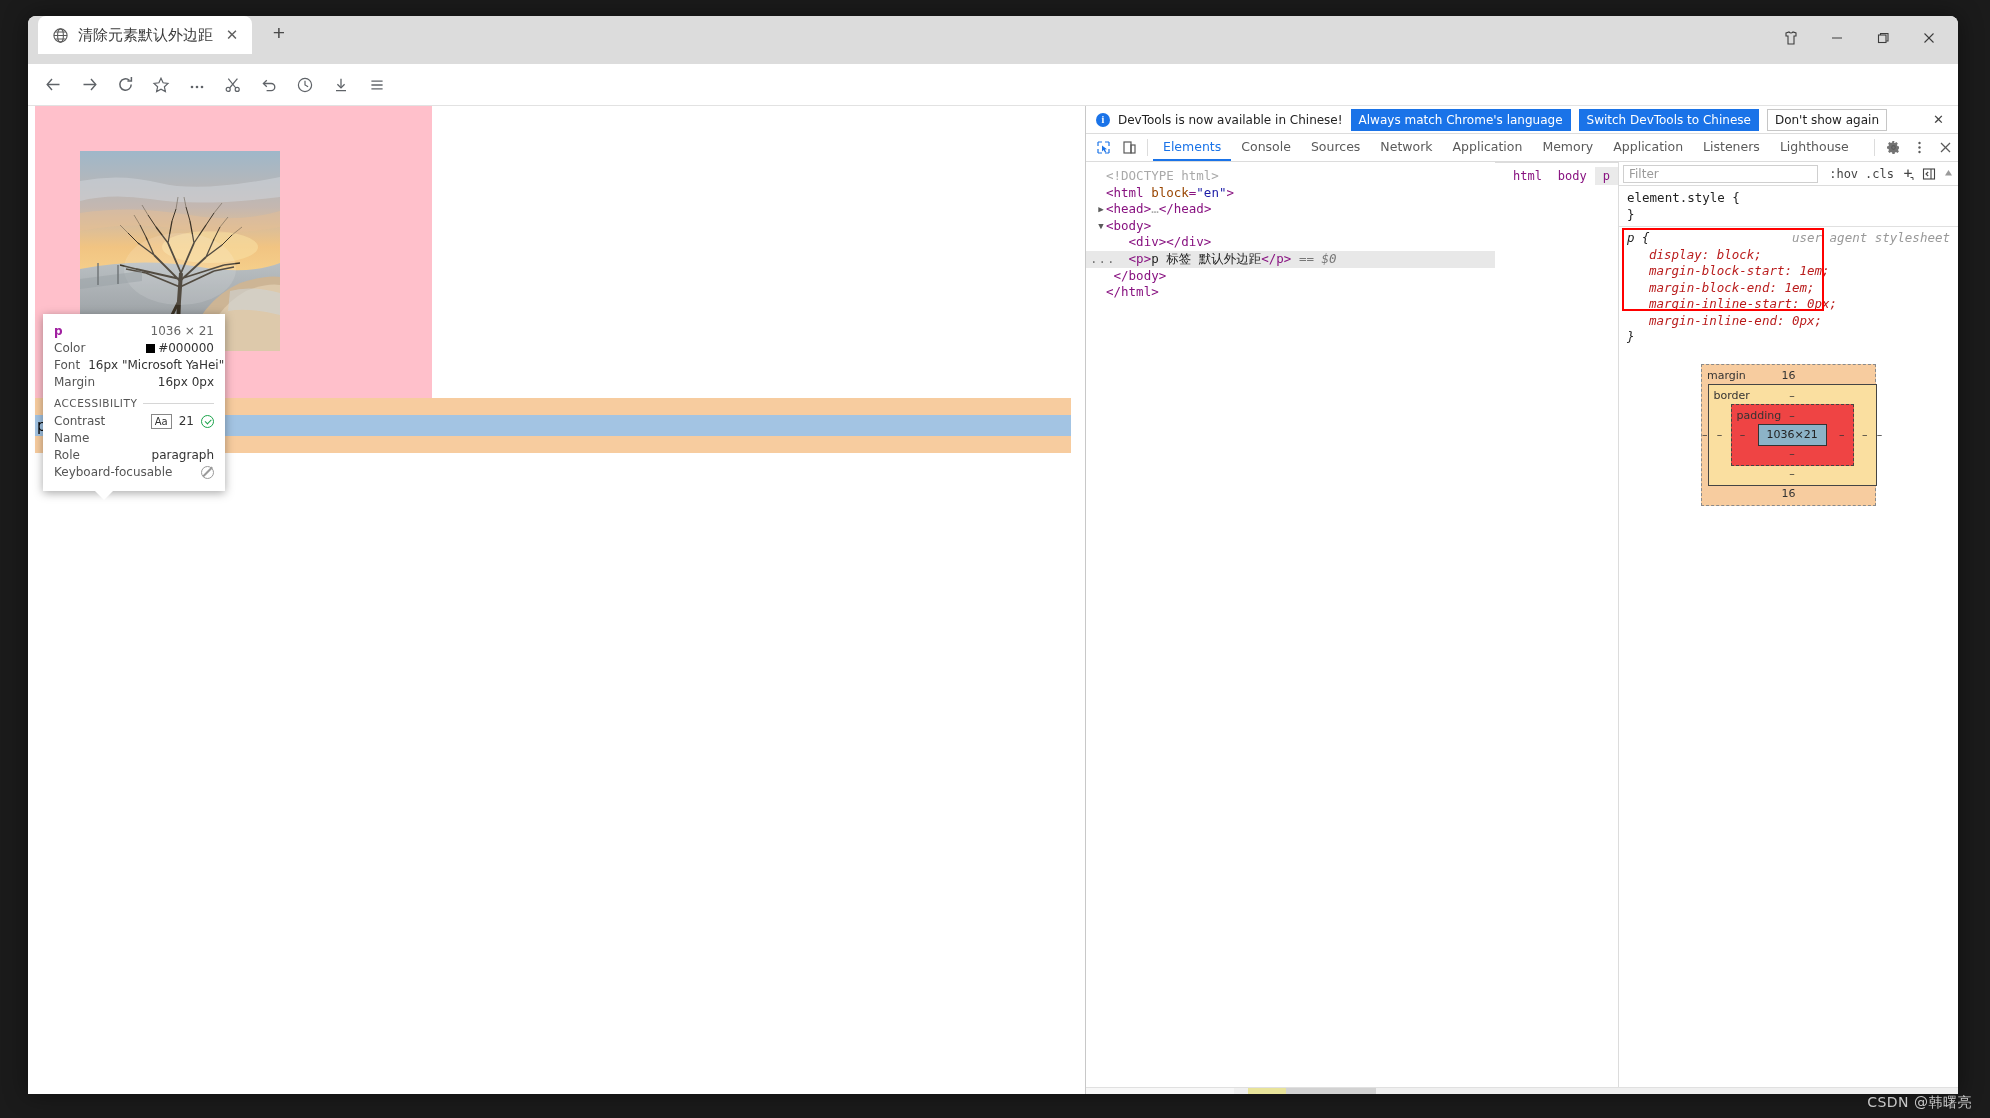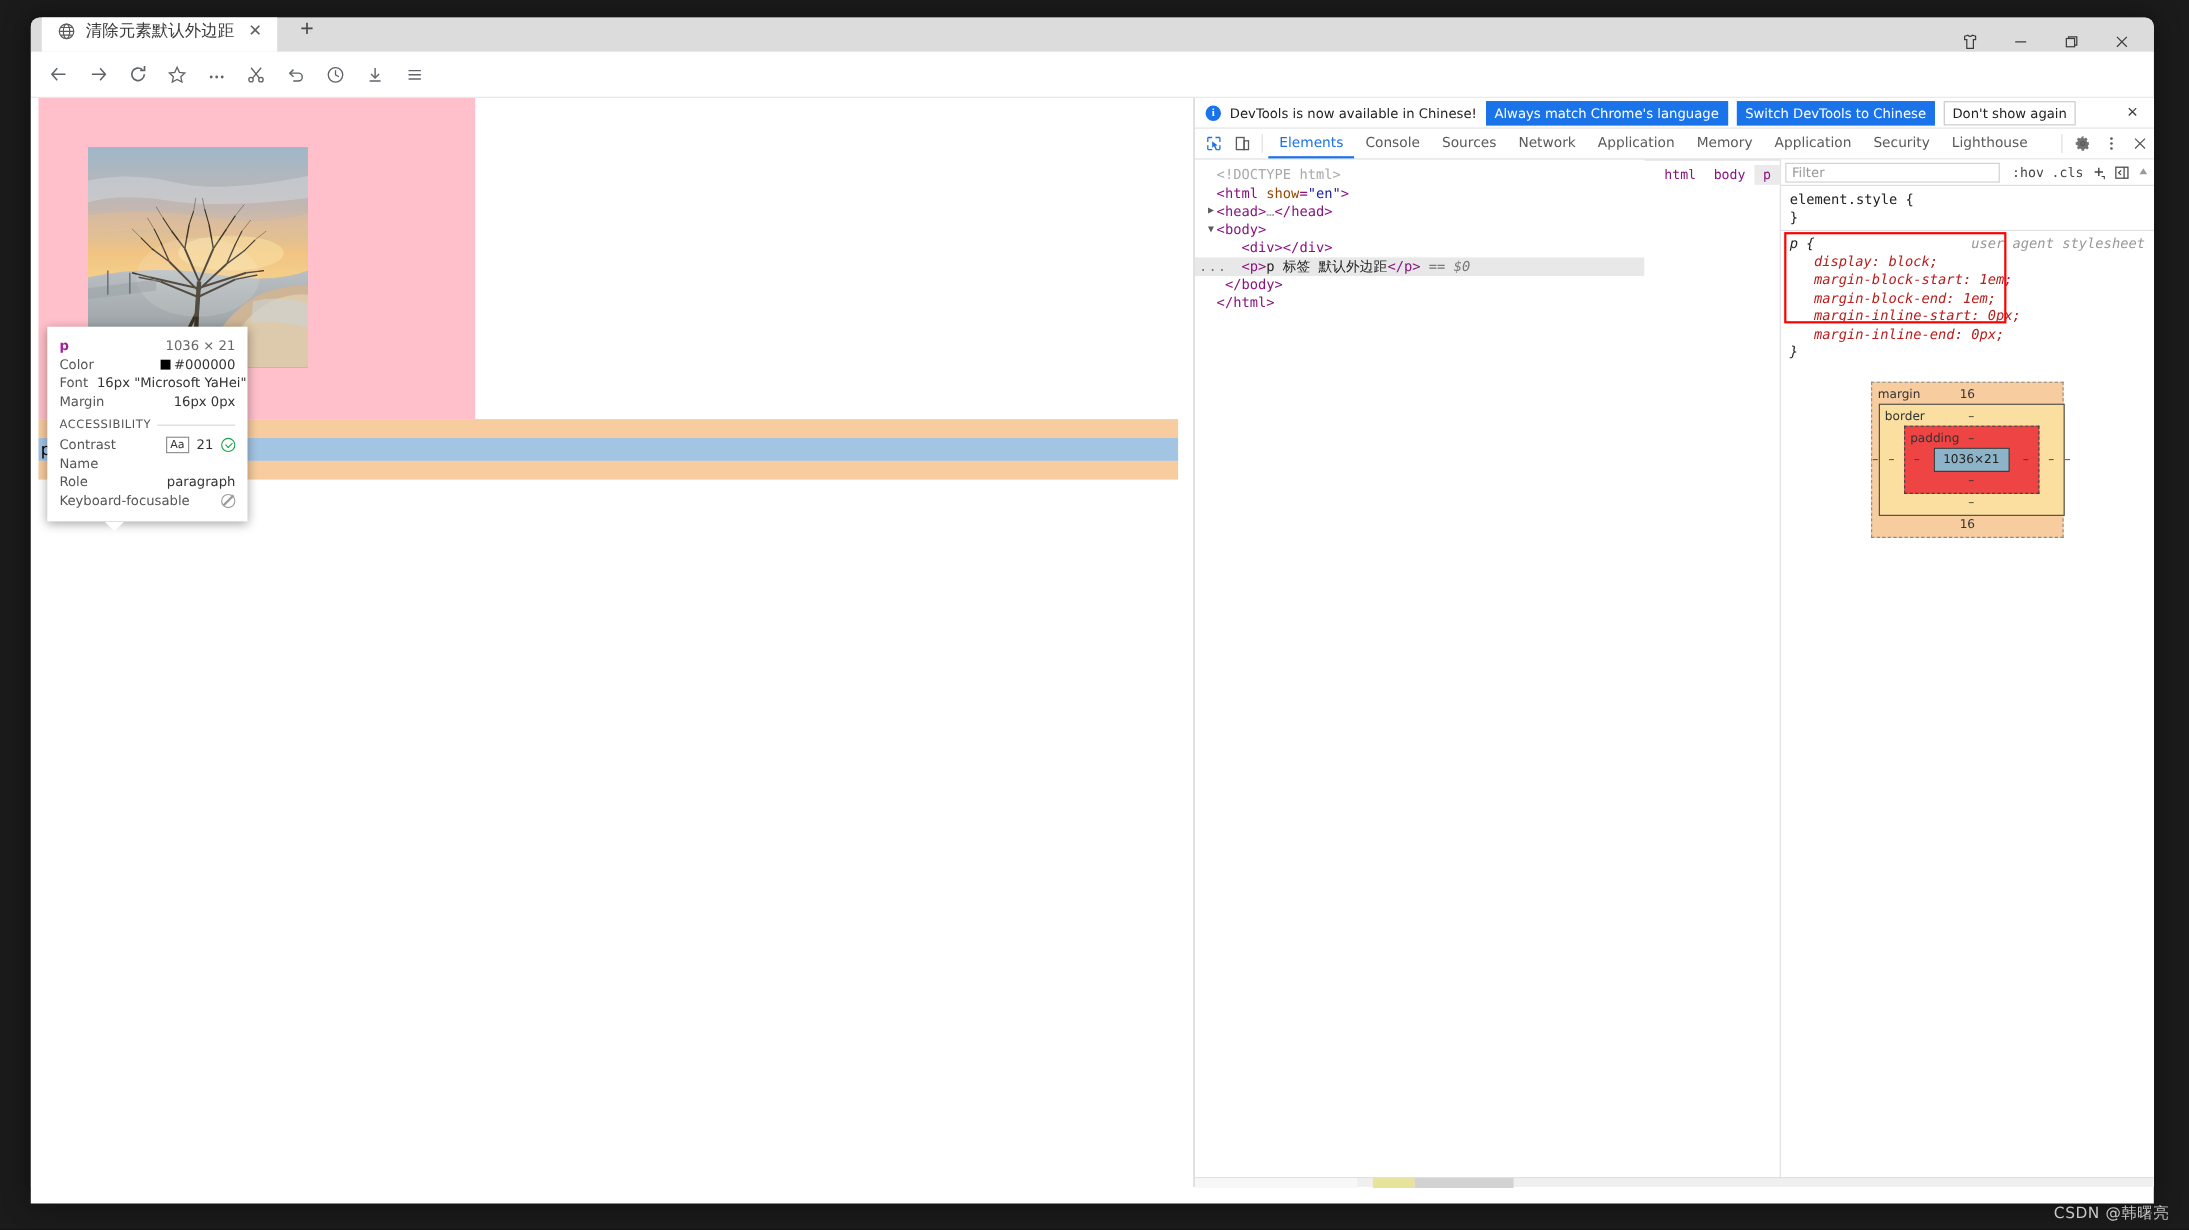--- a/index.html
+++ b/index.html
@@ -22,24 +22,23 @@
     width: 1930px; height: 1078px;
     background: #ffffff;
     border-radius: 8px 8px 0 0;
     overflow: hidden;
     box-shadow: 0 0 24px rgba(0,0,0,.45);
   }
 
   
   .tabstrip {
     position: relative;
-    height: 31px;
+    height: 48px;
     background: #dcdcdc;
     display: flex;
-    align-items: flex-end;
     padding-left: 10px;
   }
   .tab {
     display: flex; align-items: center;
     height: 38px;
     min-width: 200px;
     padding: 0 10px 0 14px;
     background: #fff;
     border-radius: 8px 8px 0 0;
     gap: 9px;
@@ -807,21 +806,21 @@
             </svg>
           </div>
           <div class="dt-sep"></div>
           <div class="dt-tab active">Elements</div>
           <div class="dt-tab">Console</div>
           <div class="dt-tab">Sources</div>
           <div class="dt-tab">Network</div>
           <div class="dt-tab">Application</div>
           <div class="dt-tab">Memory</div>
           <div class="dt-tab">Application</div>
-          <div class="dt-tab">Security</div>
+          <div class="dt-tab">Listeners</div>
           <div class="dt-tab">Lighthouse</div>
           <div class="dt-tabbar-right">
             <div class="dt-sep"></div>
             <div class="dt-icon-btn">
               <svg width="15" height="15" viewBox="0 0 15 15" fill="currentColor">
                 <path d="M7.5 5.1a2.4 2.4 0 1 0 0 4.8 2.4 2.4 0 0 0 0-4.8zm0 3.6a1.2 1.2 0 1 1 0-2.4 1.2 1.2 0 0 1 0 2.4z"></path>
                 <path d="M13 8.6V6.4l-1.6-.3a4 4 0 0 0-.5-1.2l.9-1.3-1.5-1.5-1.3.9a4 4 0 0 0-1.2-.5L8.6 1H6.4l-.3 1.5a4 4 0 0 0-1.2.5l-1.3-.9-1.5 1.5.9 1.3a4 4 0 0 0-.5 1.2L1 6.4v2.2l1.5.3c.1.4.3.8.5 1.2l-.9 1.3 1.5 1.5 1.3-.9c.4.2.8.4 1.2.5l.3 1.5h2.2l.3-1.5c.4-.1.8-.3 1.2-.5l1.3.9 1.5-1.5-.9-1.3c.2-.4.4-.8.5-1.2L13 8.6z" opacity=".85"></path>
               </svg>
             </div>
             <div class="dt-icon-btn">
@@ -841,21 +840,21 @@
         </div>
 
         <div class="dt-body">
 
           <div class="dt-dom">
             <div class="dom-scroll">
               <div class="dom-line">
                 <span class="caret"></span><span class="tk-doctype">&lt;!DOCTYPE html&gt;</span>
               </div>
               <div class="dom-line">
-                <span class="caret"></span><span class="tk-punc">&lt;</span><span class="tk-tag">html</span><span>&nbsp;</span><span class="tk-attr">show</span><span class="tk-punc">=</span><span class="tk-val">"en"</span><span class="tk-punc">&gt;</span>
+                <span class="caret"></span><span class="tk-punc">&lt;</span><span class="tk-tag">html</span><span>&nbsp;</span><span class="tk-attr">block</span><span class="tk-punc">=</span><span class="tk-val">"en"</span><span class="tk-punc">&gt;</span>
               </div>
               <div class="dom-line">
                 <span class="caret">▶</span><span class="tk-punc">&lt;</span><span class="tk-tag">head</span><span class="tk-punc">&gt;</span><span class="tk-doctype">…</span><span class="tk-punc">&lt;/</span><span class="tk-tag">head</span><span class="tk-punc">&gt;</span>
               </div>
               <div class="dom-line">
                 <span class="caret">▼</span><span class="tk-punc">&lt;</span><span class="tk-tag">body</span><span class="tk-punc">&gt;</span>
               </div>
               <div class="dom-line">
                 <span class="caret"></span><span>&nbsp;&nbsp;&nbsp;</span><span class="tk-punc">&lt;</span><span class="tk-tag">div</span><span class="tk-punc">&gt;&lt;/</span><span class="tk-tag">div</span><span class="tk-punc">&gt;</span>
               </div>

